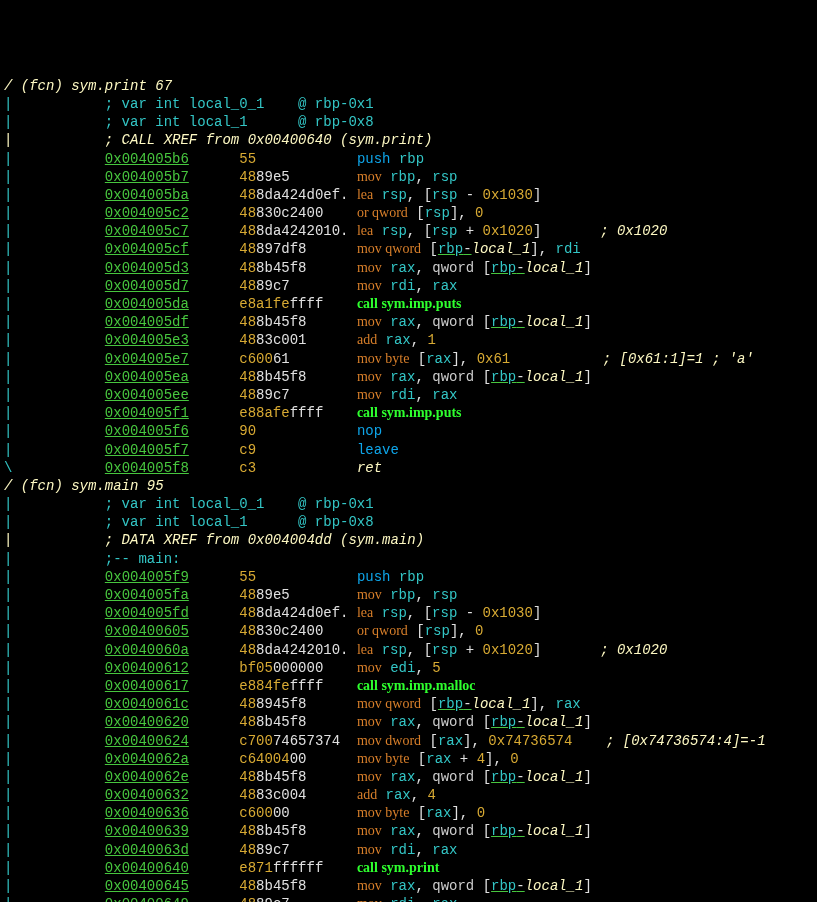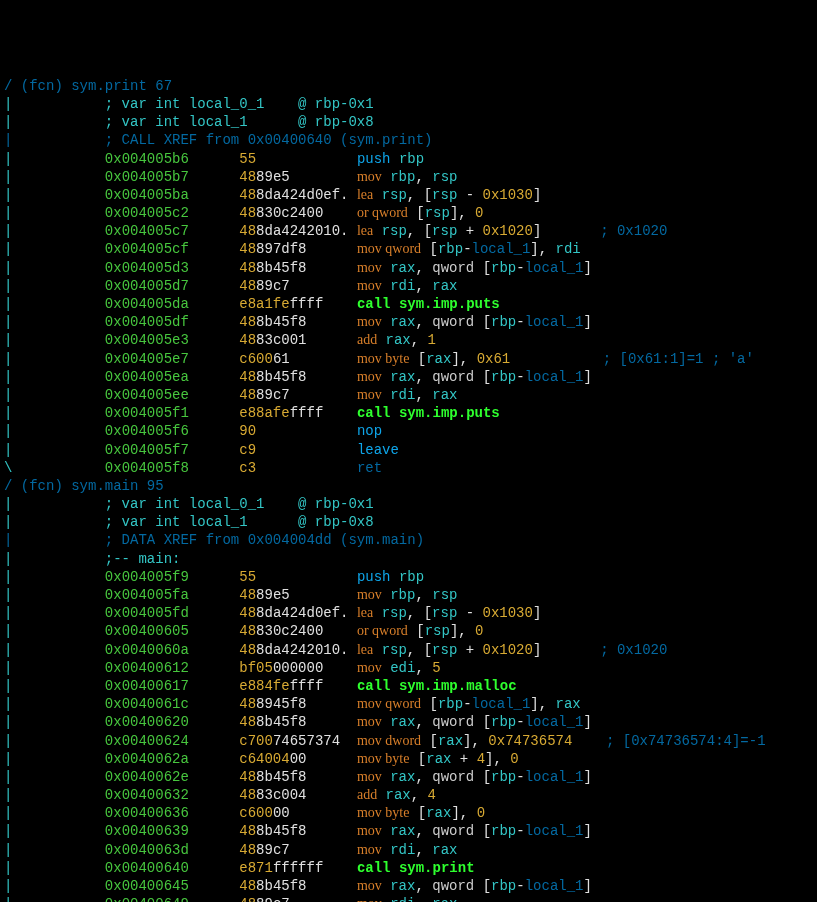--- a/index.html
+++ b/index.html
@@ -5,28 +5,28 @@
   body {
     background: #000;
     font-family: "Courier New", monospace;
     font-size: 14px;
     line-height: 1.3;
     margin: 0;
     padding: 4px;
     white-space: pre;
     color: #ccc;
   }
-  .red { color: #0369a1; }
-  .green { color: #47c63e; }
+  .red { color: #fef9c3; font-style: italic; }
+  .green { color: #47c63e; text-decoration: underline; }
   .cyan { color: #33c6c6; }
   .yellow { color: #d8aa33; text-align: right; }
   .purple { color: #0ea5e9; }
   .orange { color: #d87f2a; font-family: Liberation Serif, serif; }
   .white { color: #e0e0e0; }
-  .bgreen { color: #2eff2e; font-weight: bold; }
+  .bgreen { color: #2eff2e; font-weight: bold; font-family: Liberation Serif, serif; }
   .line { display: block; }
 </style>
 </head>
 <body>
 
 
 
 <div id="out"><span class="line red">/ (fcn) sym.print 67</span><span class="line cyan">|           ; var int local_0_1    @ rbp-0x1</span><span class="line cyan">|           ; var int local_1      @ rbp-0x8</span><span class="line red">|           ; CALL XREF from 0x00400640 (sym.print)</span><span class="line"><span class="cyan">|           </span><span class="green">0x004005b6</span>      <span class="yellow">55</span><span class="white"></span>            <span class="purple">push</span> <span class="cyan">rbp</span></span><span class="line"><span class="cyan">|           </span><span class="green">0x004005b7</span>      <span class="yellow">48</span><span class="white">89e5</span>        <span class="orange">mov</span> <span class="cyan">rbp</span><span class="white">,</span> <span class="cyan">rsp</span></span><span class="line"><span class="cyan">|           </span><span class="green">0x004005ba</span>      <span class="yellow">48</span><span class="white">8da424d0ef.</span> <span class="orange">lea</span> <span class="cyan">rsp</span><span class="white">,</span> <span class="white">[</span><span class="cyan">rsp</span> <span class="white">-</span> <span class="yellow">0x1030</span><span class="white">]</span></span><span class="line"><span class="cyan">|           </span><span class="green">0x004005c2</span>      <span class="yellow">48</span><span class="white">830c2400</span>    <span class="orange">or qword</span> <span class="white">[</span><span class="cyan">rsp</span><span class="white">]</span><span class="white">,</span> <span class="yellow">0</span></span><span class="line"><span class="cyan">|           </span><span class="green">0x004005c7</span>      <span class="yellow">48</span><span class="white">8da4242010.</span> <span class="orange">lea</span> <span class="cyan">rsp</span><span class="white">,</span> <span class="white">[</span><span class="cyan">rsp</span> <span class="white">+</span> <span class="yellow">0x1020</span><span class="white">]</span><span class="red">       ; 0x1020</span></span><span class="line"><span class="cyan">|           </span><span class="green">0x004005cf</span>      <span class="yellow">48</span><span class="white">897df8</span>      <span class="orange">mov qword</span> <span class="white">[</span><span class="green"><span class="cyan">rbp</span><span class="white">-</span></span><span class="red">local_1</span><span class="white">]</span><span class="white">,</span> <span class="cyan">rdi</span></span><span class="line"><span class="cyan">|           </span><span class="green">0x004005d3</span>      <span class="yellow">48</span><span class="white">8b45f8</span>      <span class="orange">mov</span> <span class="cyan">rax</span><span class="white">,</span> qword <span class="white">[</span><span class="green"><span class="cyan">rbp</span><span class="white">-</span></span><span class="red">local_1</span><span class="white">]</span></span><span class="line"><span class="cyan">|           </span><span class="green">0x004005d7</span>      <span class="yellow">48</span><span class="white">89c7</span>        <span class="orange">mov</span> <span class="cyan">rdi</span><span class="white">,</span> <span class="cyan">rax</span></span><span class="line"><span class="cyan">|           </span><span class="green">0x004005da</span>      <span class="yellow">e8a1fe</span><span class="white">ffff</span>    <span class="bgreen">call</span><span class="bgreen"> sym.imp.puts</span></span><span class="line"><span class="cyan">|           </span><span class="green">0x004005df</span>      <span class="yellow">48</span><span class="white">8b45f8</span>      <span class="orange">mov</span> <span class="cyan">rax</span><span class="white">,</span> qword <span class="white">[</span><span class="green"><span class="cyan">rbp</span><span class="white">-</span></span><span class="red">local_1</span><span class="white">]</span></span><span class="line"><span class="cyan">|           </span><span class="green">0x004005e3</span>      <span class="yellow">48</span><span class="white">83c001</span>      <span class="orange">add</span> <span class="cyan">rax</span><span class="white">,</span> <span class="yellow">1</span></span><span class="line"><span class="cyan">|           </span><span class="green">0x004005e7</span>      <span class="yellow">c600</span><span class="white">61</span>        <span class="orange">mov byte</span> <span class="white">[</span><span class="cyan">rax</span><span class="white">]</span><span class="white">,</span> <span class="yellow">0x61</span><span class="red">           ; [0x61:1]=1 ; 'a'</span></span><span class="line"><span class="cyan">|           </span><span class="green">0x004005ea</span>      <span class="yellow">48</span><span class="white">8b45f8</span>      <span class="orange">mov</span> <span class="cyan">rax</span><span class="white">,</span> qword <span class="white">[</span><span class="green"><span class="cyan">rbp</span><span class="white">-</span></span><span class="red">local_1</span><span class="white">]</span></span><span class="line"><span class="cyan">|           </span><span class="green">0x004005ee</span>      <span class="yellow">48</span><span class="white">89c7</span>        <span class="orange">mov</span> <span class="cyan">rdi</span><span class="white">,</span> <span class="cyan">rax</span></span><span class="line"><span class="cyan">|           </span><span class="green">0x004005f1</span>      <span class="yellow">e88afe</span><span class="white">ffff</span>    <span class="bgreen">call</span><span class="bgreen"> sym.imp.puts</span></span><span class="line"><span class="cyan">|           </span><span class="green">0x004005f6</span>      <span class="yellow">90</span><span class="white"></span>            <span class="purple">nop</span></span><span class="line"><span class="cyan">|           </span><span class="green">0x004005f7</span>      <span class="yellow">c9</span><span class="white"></span>            <span class="purple">leave</span></span><span class="line"><span class="cyan">\           </span><span class="green">0x004005f8</span>      <span class="yellow">c3</span><span class="white"></span>            <span class="red">ret</span></span><span class="line red">/ (fcn) sym.main 95</span><span class="line cyan">|           ; var int local_0_1    @ rbp-0x1</span><span class="line cyan">|           ; var int local_1      @ rbp-0x8</span><span class="line red">|           ; DATA XREF from 0x004004dd (sym.main)</span><span class="line cyan">|           ;-- main:</span><span class="line"><span class="cyan">|           </span><span class="green">0x004005f9</span>      <span class="yellow">55</span><span class="white"></span>            <span class="purple">push</span> <span class="cyan">rbp</span></span><span class="line"><span class="cyan">|           </span><span class="green">0x004005fa</span>      <span class="yellow">48</span><span class="white">89e5</span>        <span class="orange">mov</span> <span class="cyan">rbp</span><span class="white">,</span> <span class="cyan">rsp</span></span><span class="line"><span class="cyan">|           </span><span class="green">0x004005fd</span>      <span class="yellow">48</span><span class="white">8da424d0ef.</span> <span class="orange">lea</span> <span class="cyan">rsp</span><span class="white">,</span> <span class="white">[</span><span class="cyan">rsp</span> <span class="white">-</span> <span class="yellow">0x1030</span><span class="white">]</span></span><span class="line"><span class="cyan">|           </span><span class="green">0x00400605</span>      <span class="yellow">48</span><span class="white">830c2400</span>    <span class="orange">or qword</span> <span class="white">[</span><span class="cyan">rsp</span><span class="white">]</span><span class="white">,</span> <span class="yellow">0</span></span><span class="line"><span class="cyan">|           </span><span class="green">0x0040060a</span>      <span class="yellow">48</span><span class="white">8da4242010.</span> <span class="orange">lea</span> <span class="cyan">rsp</span><span class="white">,</span> <span class="white">[</span><span class="cyan">rsp</span> <span class="white">+</span> <span class="yellow">0x1020</span><span class="white">]</span><span class="red">       ; 0x1020</span></span><span class="line"><span class="cyan">|           </span><span class="green">0x00400612</span>      <span class="yellow">bf05</span><span class="white">000000</span>    <span class="orange">mov</span> <span class="cyan">edi</span><span class="white">,</span> <span class="yellow">5</span></span><span class="line"><span class="cyan">|           </span><span class="green">0x00400617</span>      <span class="yellow">e884fe</span><span class="white">ffff</span>    <span class="bgreen">call</span><span class="bgreen"> sym.imp.malloc</span></span><span class="line"><span class="cyan">|           </span><span class="green">0x0040061c</span>      <span class="yellow">48</span><span class="white">8945f8</span>      <span class="orange">mov qword</span> <span class="white">[</span><span class="green"><span class="cyan">rbp</span><span class="white">-</span></span><span class="red">local_1</span><span class="white">]</span><span class="white">,</span> <span class="cyan">rax</span></span><span class="line"><span class="cyan">|           </span><span class="green">0x00400620</span>      <span class="yellow">48</span><span class="white">8b45f8</span>      <span class="orange">mov</span> <span class="cyan">rax</span><span class="white">,</span> qword <span class="white">[</span><span class="green"><span class="cyan">rbp</span><span class="white">-</span></span><span class="red">local_1</span><span class="white">]</span></span><span class="line"><span class="cyan">|           </span><span class="green">0x00400624</span>      <span class="yellow">c700</span><span class="white">74657374</span>  <span class="orange">mov dword</span> <span class="white">[</span><span class="cyan">rax</span><span class="white">]</span><span class="white">,</span> <span class="yellow">0x74736574</span><span class="red">    ; [0x74736574:4]=-1</span></span><span class="line"><span class="cyan">|           </span><span class="green">0x0040062a</span>      <span class="yellow">c64004</span><span class="white">00</span>      <span class="orange">mov byte</span> <span class="white">[</span><span class="cyan">rax</span> <span class="white">+</span> <span class="yellow">4</span><span class="white">]</span><span class="white">,</span> <span class="yellow">0</span></span><span class="line"><span class="cyan">|           </span><span class="green">0x0040062e</span>      <span class="yellow">48</span><span class="white">8b45f8</span>      <span class="orange">mov</span> <span class="cyan">rax</span><span class="white">,</span> qword <span class="white">[</span><span class="green"><span class="cyan">rbp</span><span class="white">-</span></span><span class="red">local_1</span><span class="white">]</span></span><span class="line"><span class="cyan">|           </span><span class="green">0x00400632</span>      <span class="yellow">48</span><span class="white">83c004</span>      <span class="orange">add</span> <span class="cyan">rax</span><span class="white">,</span> <span class="yellow">4</span></span><span class="line"><span class="cyan">|           </span><span class="green">0x00400636</span>      <span class="yellow">c600</span><span class="white">00</span>        <span class="orange">mov byte</span> <span class="white">[</span><span class="cyan">rax</span><span class="white">]</span><span class="white">,</span> <span class="yellow">0</span></span><span class="line"><span class="cyan">|           </span><span class="green">0x00400639</span>      <span class="yellow">48</span><span class="white">8b45f8</span>      <span class="orange">mov</span> <span class="cyan">rax</span><span class="white">,</span> qword <span class="white">[</span><span class="green"><span class="cyan">rbp</span><span class="white">-</span></span><span class="red">local_1</span><span class="white">]</span></span><span class="line"><span class="cyan">|           </span><span class="green">0x0040063d</span>      <span class="yellow">48</span><span class="white">89c7</span>        <span class="orange">mov</span> <span class="cyan">rdi</span><span class="white">,</span> <span class="cyan">rax</span></span><span class="line"><span class="cyan">|           </span><span class="green">0x00400640</span>      <span class="yellow">e871</span><span class="white">ffffff</span>    <span class="bgreen">call</span><span class="bgreen"> sym.print</span></span><span class="line"><span class="cyan">|           </span><span class="green">0x00400645</span>      <span class="yellow">48</span><span class="white">8b45f8</span>      <span class="orange">mov</span> <span class="cyan">rax</span><span class="white">,</span> qword <span class="white">[</span><span class="green"><span class="cyan">rbp</span><span class="white">-</span></span><span class="red">local_1</span><span class="white">]</span></span><span class="line"><span class="cyan">|           </span><span class="green">0x00400649</span>      <span class="yellow">48</span><span class="white">89c7</span>        <span class="orange">mov</span> <span class="cyan">rdi</span><span class="white">,</span> <span class="cyan">rax</span></span></div>
 
 

